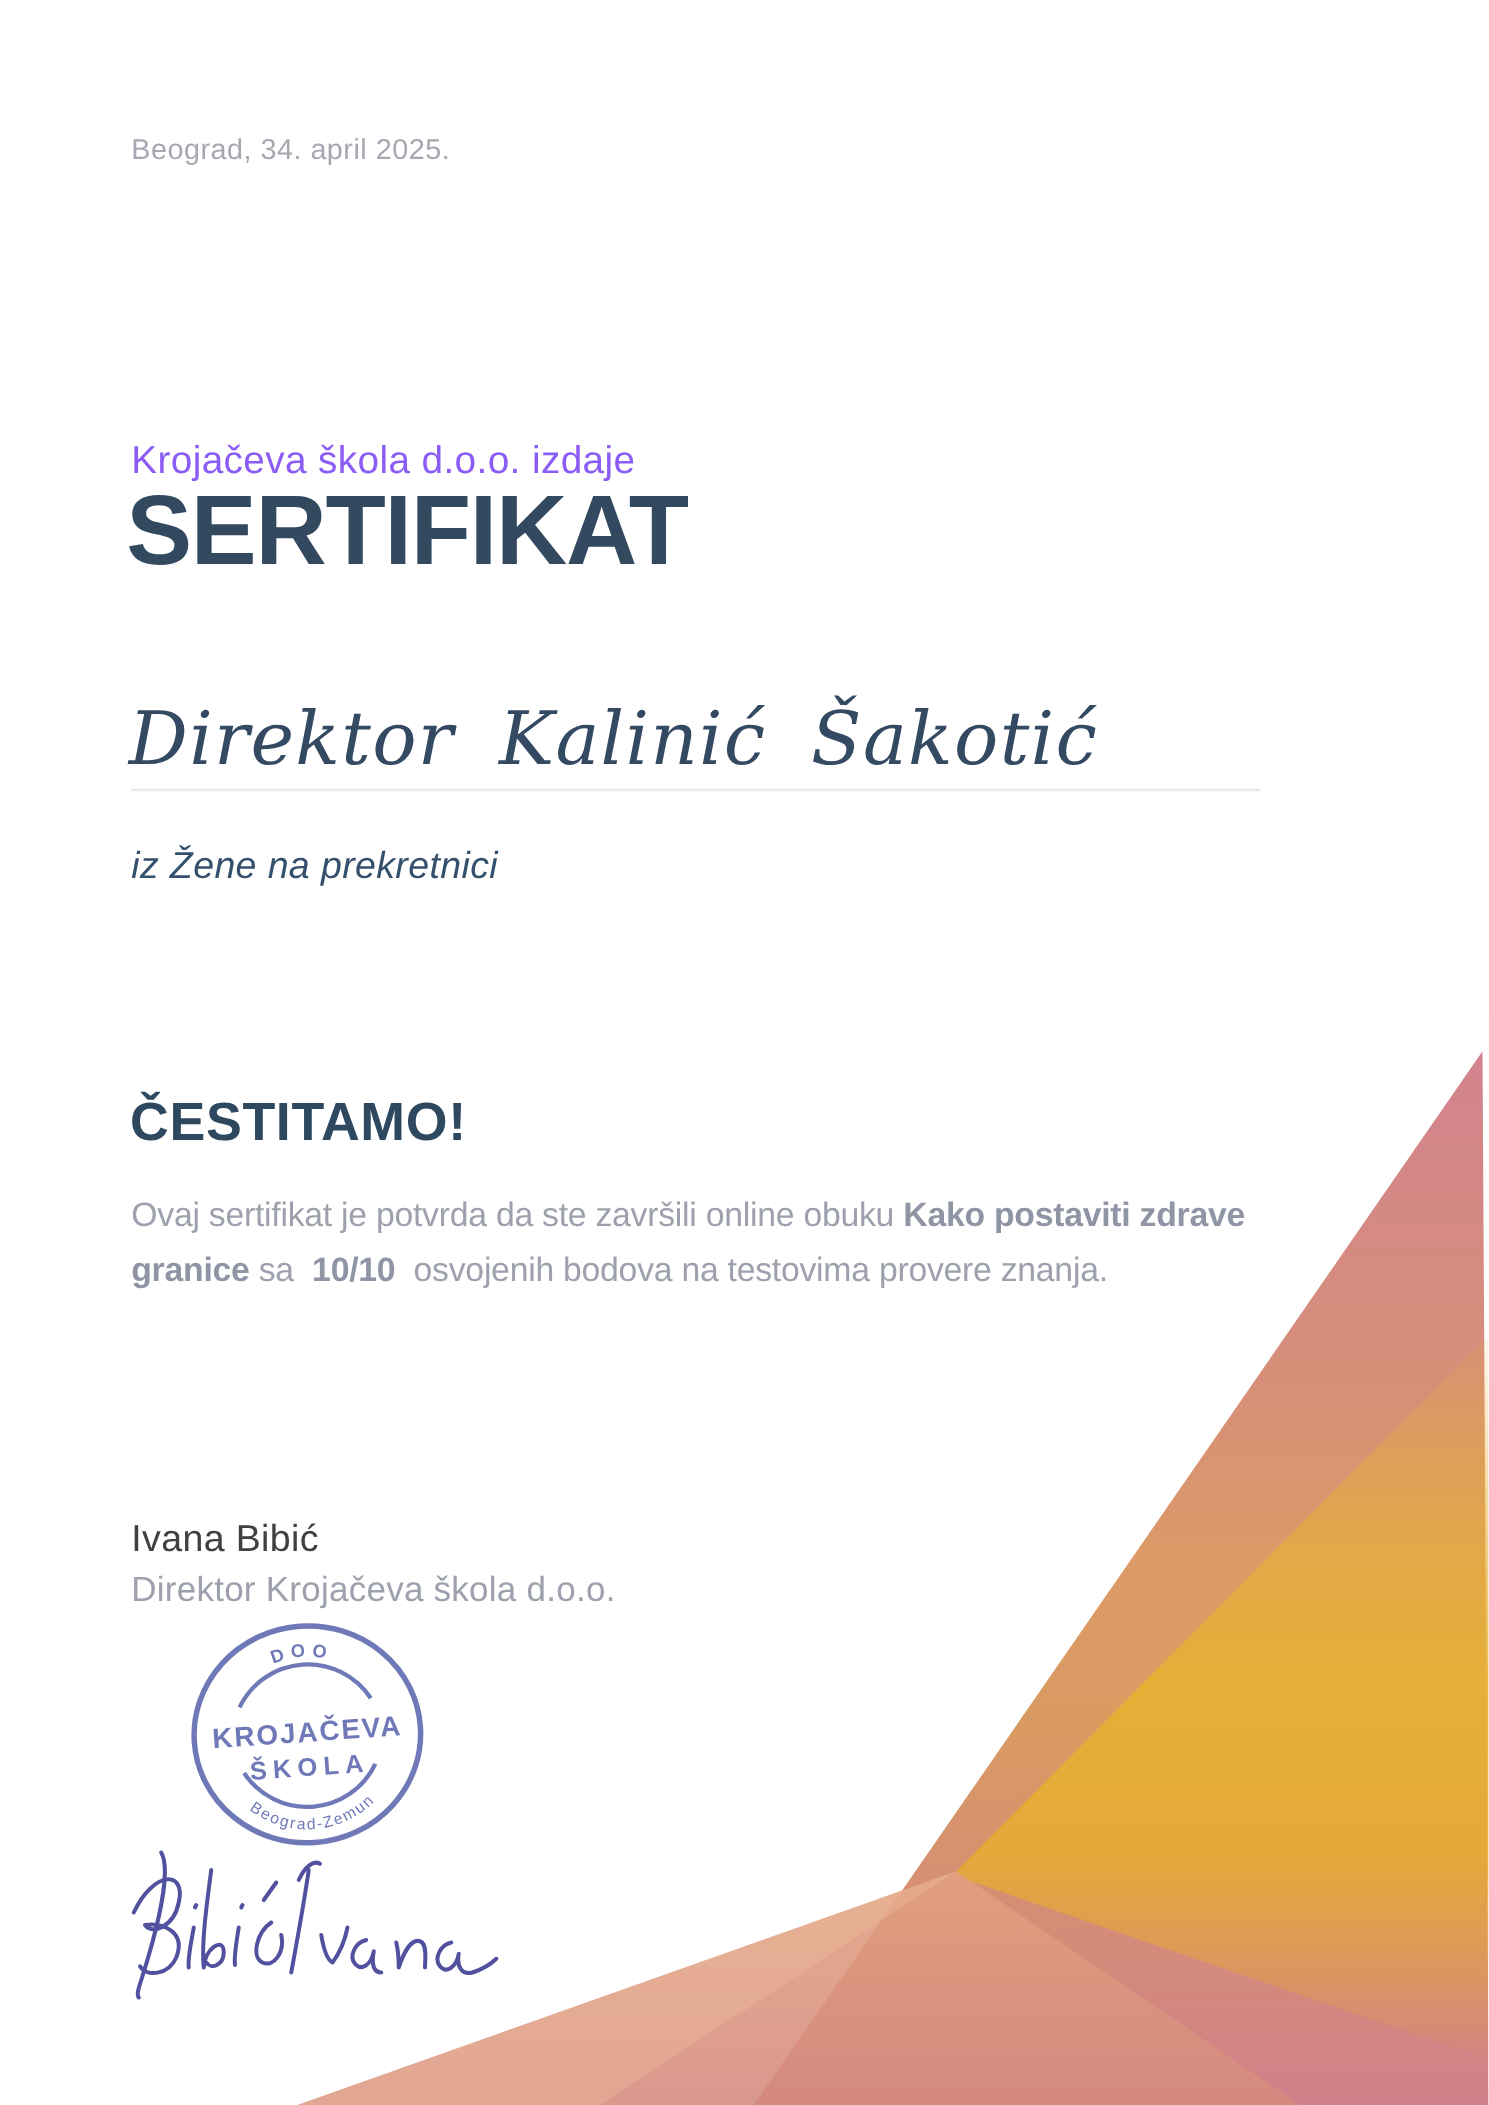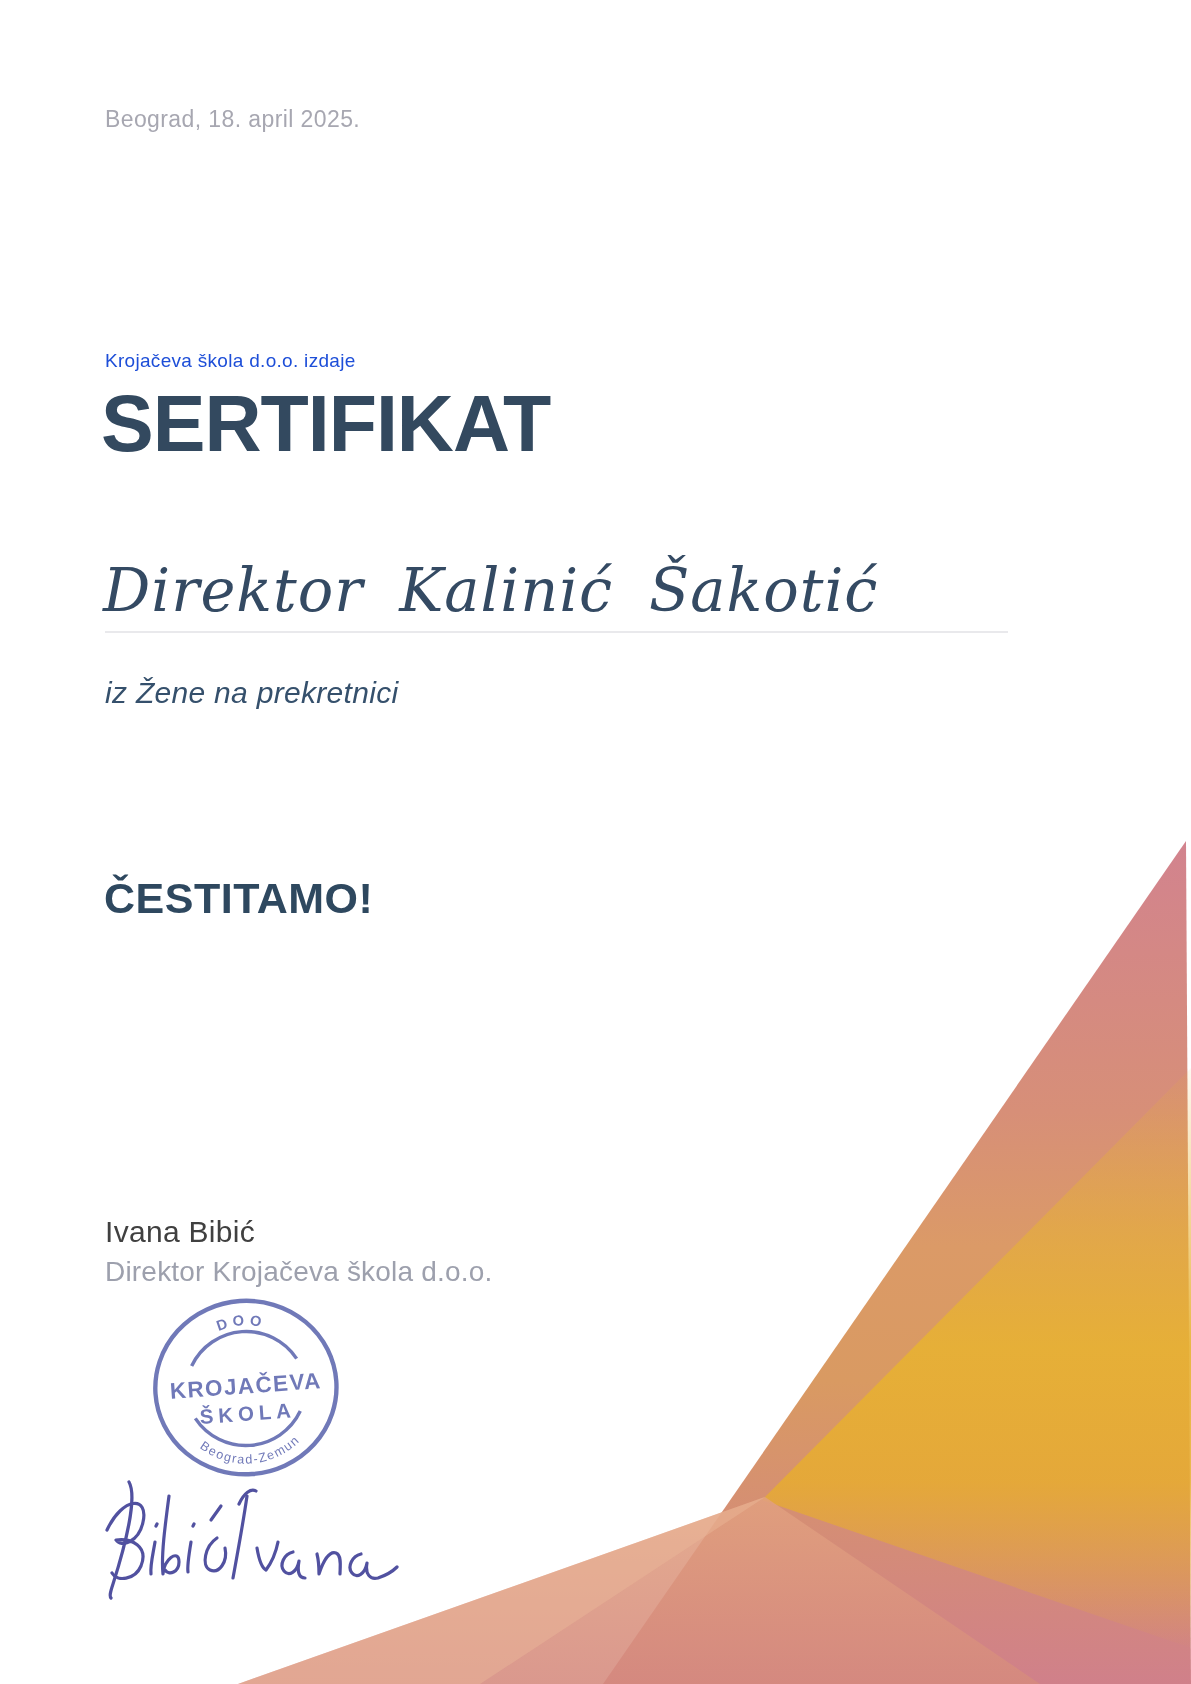--- a/index.html
+++ b/index.html
@@ -45,21 +45,21 @@
     position:absolute;right:186px;top:58px;
     display:flex;flex-direction:column;align-items:flex-end;
   }
   .logo-title{
     font-size:31px;color:#47474e;letter-spacing:1.5px;font-weight:400;white-space:nowrap;
   }
   .logo-strip{margin-top:7px;margin-right:14px;display:block;}
   
   .issuer{
     position:absolute;left:105px;top:350px;
-    font-size:19px;color:#1d4ed8;letter-spacing:.3px;
+    font-size:31px;color:#8b5cf6;letter-spacing:.3px;
   }
   .cert-title{
     position:absolute;left:101px;top:378px;
     font-size:79px;font-weight:bold;color:#33495f;letter-spacing:-1px;
   }
   .name-underline{
     position:absolute;left:105px;top:631px;width:903px;height:2px;background:#e9e9ec;
   }
   .recipient-name{
     position:absolute;left:103px;top:556px;
@@ -101,31 +101,34 @@
 
 <div class="page">
 
   <div class="bg">
     <div class="bg-tri1"></div>
     <div class="bg-tri2"></div>
     <div class="bg-tri3"></div>
     <div class="bg-tri4"></div>
   </div>
 
-  <div class="date">Beograd, 18. april 2025.</div>
+  <div class="date">Beograd, 34. april 2025.</div>
 
 
   <div class="issuer">Krojačeva škola d.o.o. izdaje</div>
   <div class="cert-title">SERTIFIKAT</div>
 
   <div class="name-underline"></div>
   <div class="recipient-name">Direktor Kalinić Šakotić</div>
   <div class="course-line">iz Žene na prekretnici</div>
 
   <div class="congrats">ČESTITAMO!</div>
+  <div class="body-text">
+    <span>Ovaj sertifikat je potvrda da ste završili online obuku </span><b>Kako postaviti zdrave granice</b><span> sa &nbsp;</span><b>10/10</b><span>&nbsp; osvojenih bodova na testovima provere znanja.</span>
+  </div>
 
   <div class="sig-name">Ivana Bibić</div>
   <div class="sig-role">Direktor Krojačeva škola d.o.o.</div>
 
   <svg class="stamp" viewBox="0 0 200 195">
     <g stroke="#4954A5" fill="none">
       <ellipse cx="100" cy="96" rx="93" ry="89" stroke-width="4.5"></ellipse>
       <path d="M 46,70 A 62,62 0 0 1 154,70" stroke-width="3.5"></path>
       <path d="M 46,124 A 62,62 0 0 0 154,124" stroke-width="3.5"></path>
     </g>

